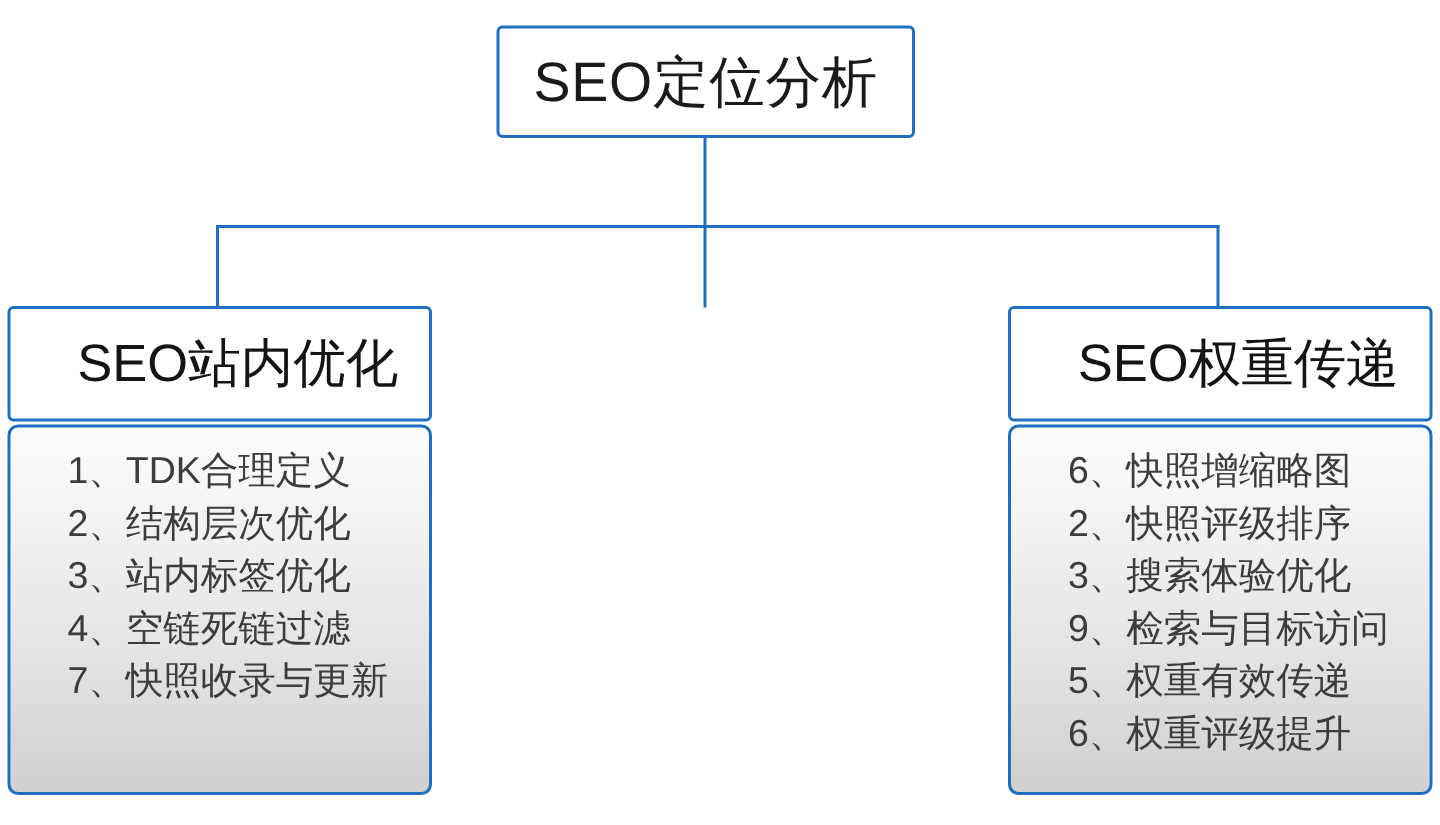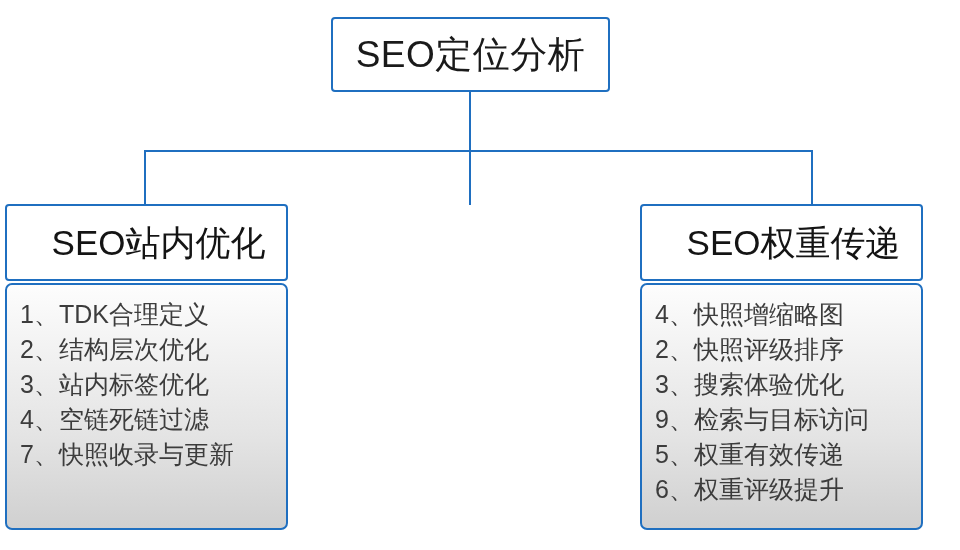--- a/index.html
+++ b/index.html
@@ -79,21 +79,21 @@
     height: 55px;
   }
 
   
   .column {
     position: absolute;
     top: 204px;
   }
   .col-1 { left: 5px;   width: 283px; }
   .col-2 { left: 331px; width: 283px; }
-  .col-3 { left: 640px; width: 283px; border-radius: 29px; }
+  .col-3 { left: 672px; width: 283px; border-radius: 29px; }
 
   .col-header {
     box-sizing: border-box;
     width: 100%;
     height: 77px;
     border: 2px solid #1f6fc0;
     border-radius: 4px;
     background: #ffffff;
     display: flex;
     align-items: center;
@@ -117,21 +117,21 @@
     background: linear-gradient(to bottom, #fdfdfd 0%, #f4f4f4 22%, #e4e4e4 62%, #d4d4d4 92%, #d0d0d0 100%);
     padding: 12px 0 10px 0;
     display: flex;
     flex-direction: column;
     justify-content: flex-start;
   }
   .list-item {
     font-size: 25px;
     color: #3c3c3c;
     line-height: 35px;
-    padding-left: 13px;
+    padding-left: 38px;
     white-space: nowrap;
   }
 </style>
 </head>
 <body>
 
 <div id="diagram">
 
   <div class="root-box">
     <span class="root-title">SEO定位分析</span>
@@ -155,21 +155,21 @@
       <div class="list-item">7、快照收录与更新</div>
     </div>
   </div>
 
 
   <div class="column col-3">
     <div class="col-header">
       <span class="col-header-label">SEO权重传递</span>
     </div>
     <div class="col-list">
-      <div class="list-item">4、快照增缩略图</div>
+      <div class="list-item">6、快照增缩略图</div>
       <div class="list-item">2、快照评级排序</div>
       <div class="list-item">3、搜索体验优化</div>
       <div class="list-item">9、检索与目标访问</div>
       <div class="list-item">5、权重有效传递</div>
       <div class="list-item">6、权重评级提升</div>
     </div>
   </div>
 
 </div>
 

